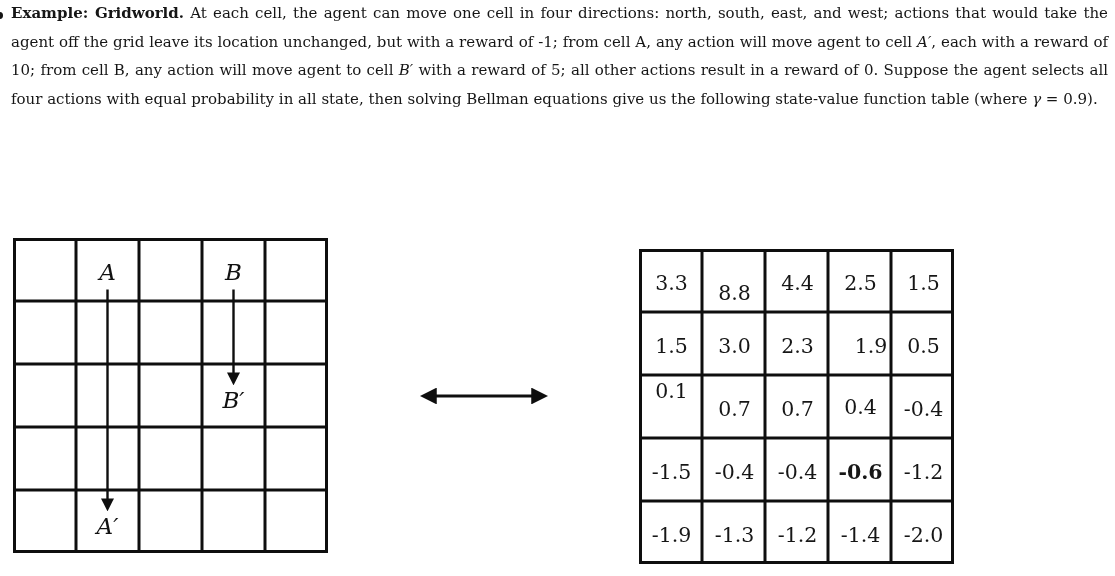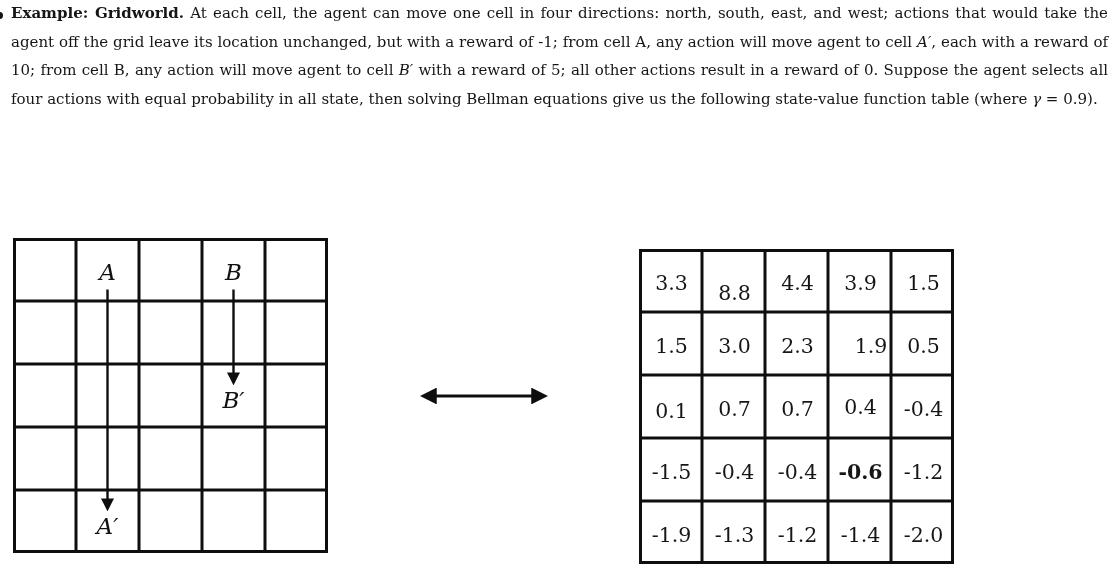--- a/index.html
+++ b/index.html
@@ -94,28 +94,28 @@
         <line x1="189" y1="0" x2="189" y2="315" stroke="#0e0e0e" stroke-width="3"></line>
         <line x1="0" y1="189" x2="315" y2="189" stroke="#0e0e0e" stroke-width="3"></line>
         <line x1="252" y1="0" x2="252" y2="315" stroke="#0e0e0e" stroke-width="3"></line>
         <line x1="0" y1="252" x2="315" y2="252" stroke="#0e0e0e" stroke-width="3"></line>
         <line x1="313.5" y1="0" x2="313.5" y2="315" stroke="#0e0e0e" stroke-width="3"></line>
         <line x1="0" y1="313.5" x2="315" y2="313.5" stroke="#0e0e0e" stroke-width="3"></line>
       </svg>
       <div class="val-cell" style="left: 32.5px; top: 33.5px;">3.3</div>
       <div class="val-cell" style="left: 95.5px; top: 44px;">8.8</div>
       <div class="val-cell" style="left: 158.5px; top: 33.5px;">4.4</div>
-      <div class="val-cell" style="left: 221.5px; top: 33.5px;">3.9</div>
+      <div class="val-cell" style="left: 221.5px; top: 33.5px;">2.5</div>
       <div class="val-cell" style="left: 284.5px; top: 33.5px;">1.5</div>
       <div class="val-cell" style="left: 32.5px; top: 96.5px;">1.5</div>
       <div class="val-cell" style="left: 95.5px; top: 96.5px;">3.0</div>
       <div class="val-cell" style="left: 158.5px; top: 96.5px;">2.3</div>
       <div class="val-cell" style="left: 232px; top: 96.5px;">1.9</div>
       <div class="val-cell" style="left: 284.5px; top: 96.5px;">0.5</div>
-      <div class="val-cell" style="left: 32.5px; top: 162px; text-align: right;">0.1</div>
+      <div class="val-cell" style="left: 32.5px; top: 142px; text-align: right;">0.1</div>
       <div class="val-cell" style="left: 95.5px; top: 159.5px;">0.7</div>
       <div class="val-cell" style="left: 158.5px; top: 159.5px;">0.7</div>
       <div class="val-cell" style="left: 221.5px; top: 158px;">0.4</div>
       <div class="val-cell" style="left: 284.5px; top: 159.5px;">-0.4</div>
       <div class="val-cell" style="left: 32.5px; top: 222.5px;">-1.5</div>
       <div class="val-cell" style="left: 95.5px; top: 222.5px;">-0.4</div>
       <div class="val-cell" style="left: 158.5px; top: 222.5px;">-0.4</div>
       <div class="val-cell" style="left: 221.5px; top: 222.5px; font-weight: bold;">-0.6</div>
       <div class="val-cell" style="left: 284.5px; top: 222.5px;">-1.2</div>
       <div class="val-cell" style="left: 32.5px; top: 285.5px;">-1.9</div>

